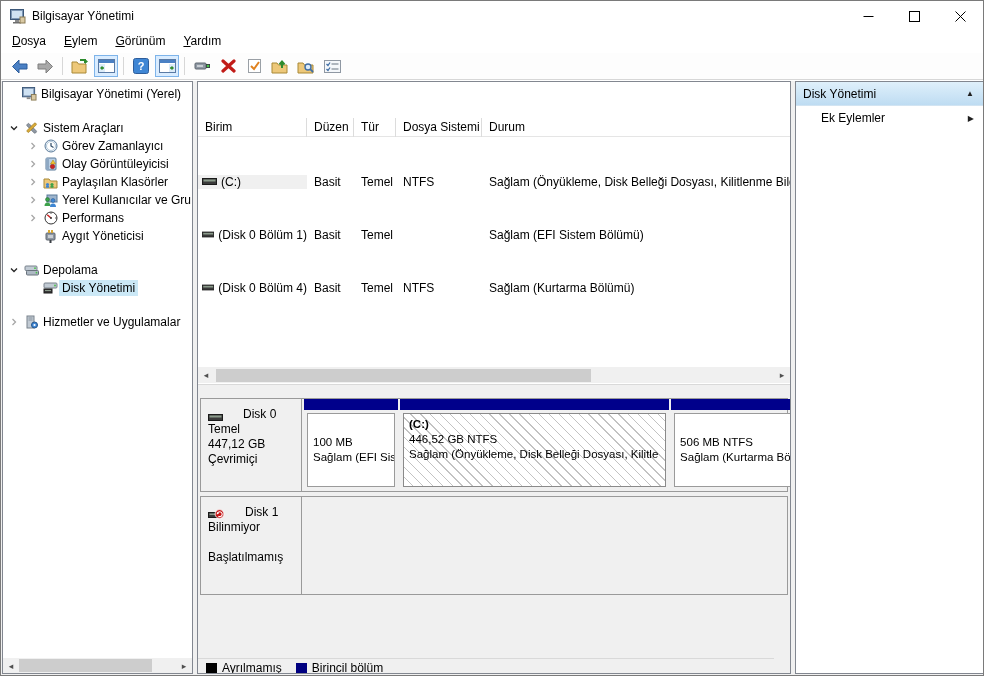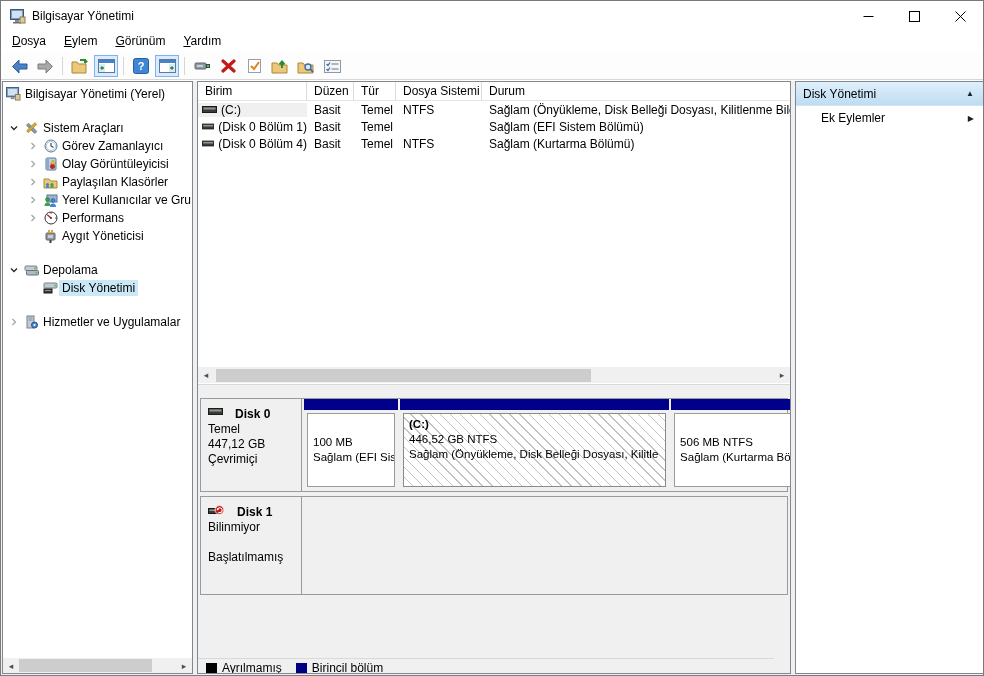--- a/index.html
+++ b/index.html
@@ -34,39 +34,39 @@
   .tree-panel   { left:1px;   top:0; width:191px; bottom:1px; overflow:hidden; }
   .center-panel { left:196px; top:0; width:594px; bottom:1px; overflow:hidden; }
   .actions-panel{ left:794px; top:0; width:189px; bottom:1px; overflow:hidden; }
   
   .tree { padding-top:3px; }
   .tree-item { height:18px; display:flex; align-items:center; white-space:nowrap; }
   .tree-item .chev { width:18px; display:flex; justify-content:center; flex:none; }
   .tree-item .ticon { width:17px; display:flex; justify-content:center; flex:none; }
   .tree-item .tlabel { padding:1px 3px; overflow:hidden; }
   .tree-item.selected .tlabel { background:#cbe8f6; }
-  .lvl0 { padding-left:2px; } .lvl1 { padding-left:2px;margin-top:16px; } .lvl2 { padding-left:21px; }
+  .lvl0 { padding-left:18px; } .lvl1 { padding-left:2px;margin-top:16px; } .lvl2 { padding-left:21px; }
   
   .hscroll { position:absolute; left:0; right:0; bottom:0; height:15px; background:#f0f0f0; }
   .hs-arrow { position:absolute; top:0; width:16px; height:15px; display:flex; align-items:center; justify-content:center; color:#505050; font-size:9px; }
   .hs-thumb { position:absolute; top:1px; height:13px; background:#cdcdcd; }
   
   .vol-list { position:absolute; left:0; top:0; right:0; height:287px; background:#fff; overflow:hidden; }
-  .vl-header, .vl-row { display:grid; grid-template-columns:109px 47px 42px 86px 1fr; align-items:center; }
+  .vl-header, .vl-row { display:grid; grid-template-columns:109px 47px 42px 86px 1fr; align-items:center;margin-top:36px; }
   .vl-header { height:19px; border-bottom:1px solid #e5e5e5; }
   .vl-header .hcell { height:19px; line-height:19px; padding-left:7px; border-right:1px solid #dcdcdc; overflow:hidden; white-space:nowrap; }
   .vl-row { height:17px; white-space:nowrap; }
   .vl-row .cell { padding-left:7px; overflow:hidden; }
   .vl-row .vol-cell { display:flex; align-items:center; gap:4px; padding-left:4px; }
   .vl-row.selected .vol-cell { background:#f0f0f0; }
   
   .disk-area { position:absolute; left:0; top:302px; right:0; bottom:0; background:#f0f0f0; border-top:1px solid #d9d9d9; }
   .disk-row { position:absolute; left:2px; width:588px; border:1px solid #9a9a9a; display:flex; background:#f0f0f0; }
   .disk-label { width:101px; flex:none; border-right:1px solid #9a9a9a; padding:8px 2px 4px 7px; line-height:15px; white-space:nowrap; overflow:hidden; }
-  .disk-label .dname { font-weight:bold; display:flex; align-items:flex-start; gap:12px; }
+  .disk-label .dname { font-weight:normal; display:flex; align-items:flex-end; gap:20px; }
   .parts { flex:1; display:flex; padding:0 1px; }
   .part { position:relative; margin:0 1px; display:flex; flex-direction:column; }
   .part .bar { height:11px; background:#00008b; flex:none; }
   .part .pbody { flex:1; margin:3px 3px 4px 3px; border:1px solid #9a9a9a; background:#fff; padding:3px 5px; font-size:11.5px; line-height:15px; overflow:hidden; white-space:nowrap; }
   .part .pbody.centered { display:flex; flex-direction:column; justify-content:center; }
   .part .pbody.hatched {
     background-image: repeating-linear-gradient(45deg, #fff 0px, #fff 6px, #c3c3c3 6px, #c3c3c3 7px);
     border:1px solid #8a8a8a;
   }
   .part .pname { font-weight:bold; }

